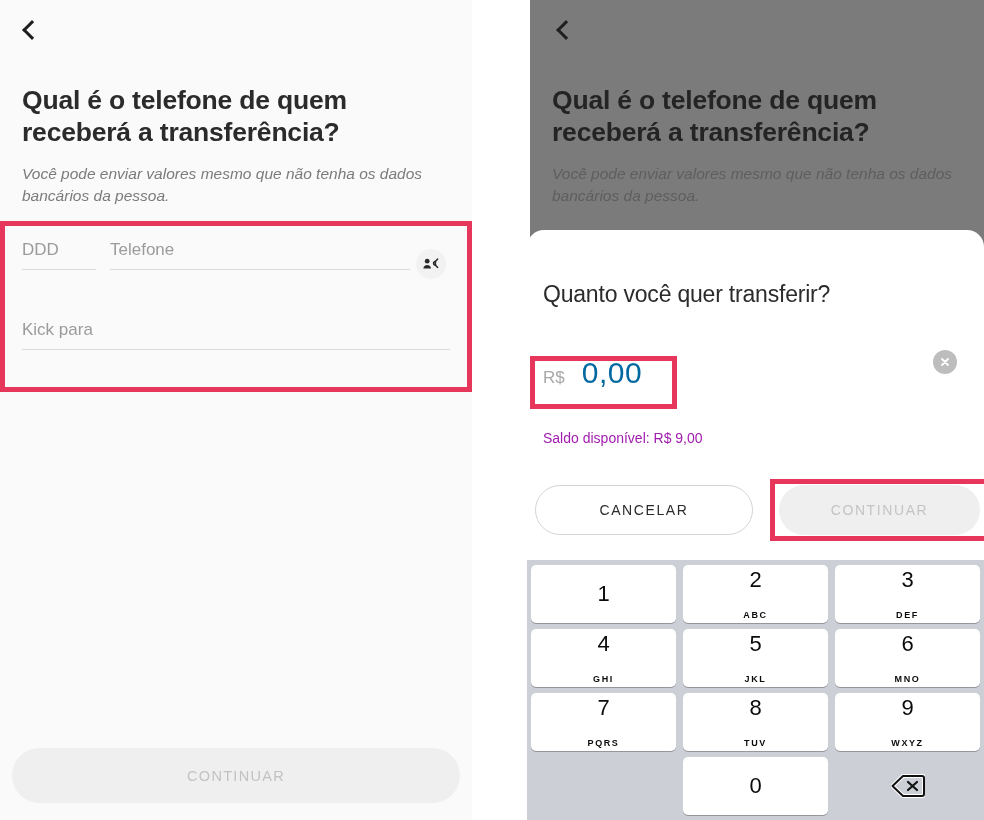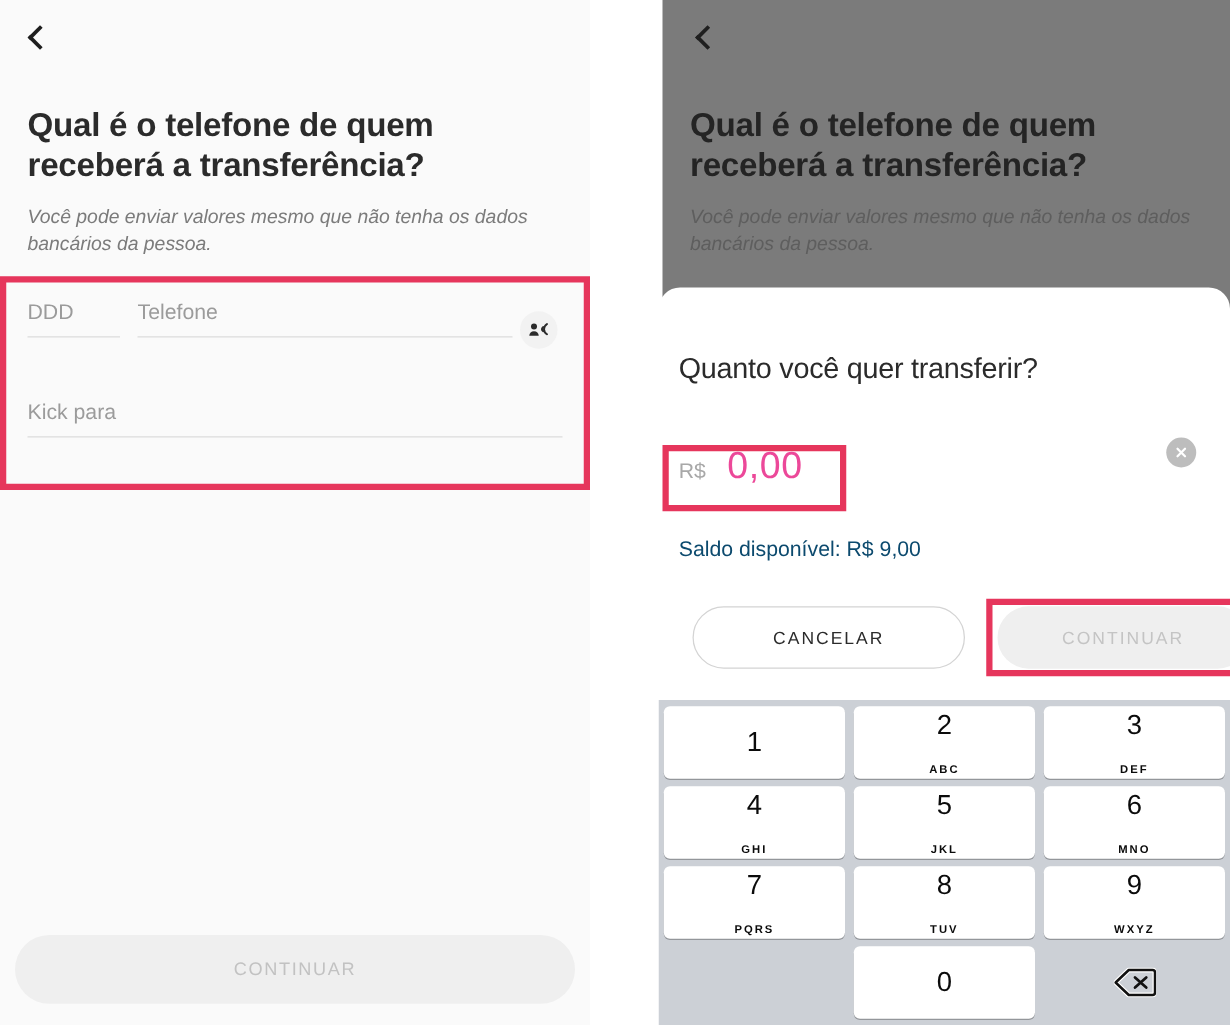--- a/index.html
+++ b/index.html
@@ -93,31 +93,31 @@
     position: absolute; left: 16px; top: 230px; right: 0; bottom: 0;
     background: #ffffff;
     border-top-left-radius: 17px; border-top-right-radius: 17px;
   }
   .sheet-title {
     position: absolute; left: 16px; top: 40px;
     font-size: 23px; color: #2b2b2b; font-weight: 400; letter-spacing: -0.2px; margin-top: 11px;
   }
   .amount-row { position: absolute; left: 16px; top: 126px; display: flex; align-items: baseline; }
   .amount-cur { font-size: 17px; color: #a8a8a8; font-weight: 400; }
-  .amount-val { font-size: 30px; color: #ec4899; font-weight: 400; margin-left: 17px; letter-spacing: 0.5px; }
+  .amount-val { font-size: 30px; color: #0369a1; font-weight: 400; margin-left: 17px; letter-spacing: 0.5px; }
   .clear-btn {
     position: absolute; right: 27px; top: 120px;
     width: 24px; height: 24px; border-radius: 50%;
     background: #bdbdbd; display: flex; align-items: center; justify-content: center;
   }
   .balance {
     position: absolute; left: 16px; top: 200px;
-    font-size: 17px; color: #0c4a6e;
-  }
-  .btn-row { position: absolute; left: 27px; top: 255px; right: 14px; height: 50px; }
+    font-size: 14px; color: #a21caf;
+  }
+  .btn-row { position: absolute; left: 8px; top: 255px; right: 14px; height: 50px; }
   .btn-cancel {
     position: absolute; left: 0; top: 0; width: 218px; height: 50px;
     border-radius: 26px; border: 1px solid #d4d4d4; background: #ffffff;
     color: #2b2b2b; font-size: 14px; letter-spacing: 1.6px;
     font-family: "Liberation Sans", sans-serif;
     display: flex; align-items: center; justify-content: center;
   }
   .btn-continue-sheet {
     position: absolute; left: 244px; top: 0; width: 201px; height: 50px;
     border-radius: 26px; background: #efefef; border: none;

